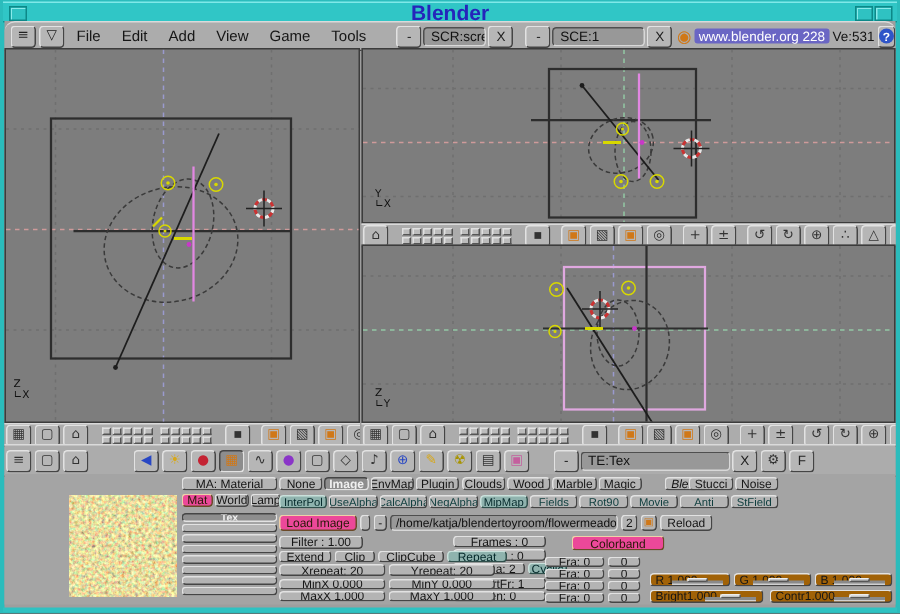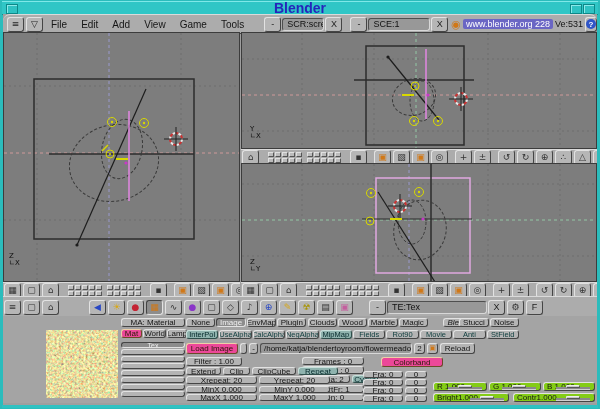--- a/index.html
+++ b/index.html
@@ -33,27 +33,27 @@
         height:13px;box-sizing:border-box;overflow:hidden;}
   
   .vp{position:absolute;background:#7d7d7d;overflow:hidden;border:1px solid #3c3c3c;box-sizing:border-box;}
   .axes{position:absolute;font-size:7px;color:#101010;line-height:7px;font-family:"DejaVu Sans",sans-serif;}
   
   .panel{position:absolute;left:0;top:302px;width:594px;height:87px;background:#a4a4a4;overflow:hidden;}
   .btn{position:absolute;background:#b4b4b4;border:1px solid;border-color:#e2e2e2 #454545 #454545 #e2e2e2;
         border-radius:3px;font-size:8px;color:#151515;display:flex;align-items:center;
         justify-content:center;box-sizing:border-box;overflow:hidden;}
   .btn.tan{background:#ec4899;border-color:#eed0a8 #6b4a28 #6b4a28 #eed0a8;color:#2a1a08;}
-  .btn.on-dark{background:#8d8d8d;border-color:#454545 #e2e2e2 #e2e2e2 #454545;color:#f0f0f0;}
+  .btn.on-dark{background:#8d8d8d;border-color:#454545 #e2e2e2 #e2e2e2 #454545;color:#f0f0f0;font-weight:bold;}
   .btn.flag{color:#0d3d3d;}
   .btn.flag.on{background:#8fb3ae;border-color:#c9e0db #2f4f4b #2f4f4b #c9e0db;color:#04282a;}
   .pfield{position:absolute;background:#989898;border:1px solid;border-color:#4f4f4f #d8d8d8 #d8d8d8 #4f4f4f;
         border-radius:3px;font-size:8px;color:#101010;display:flex;align-items:center;padding:0 3px;
         box-sizing:border-box;overflow:hidden;white-space:nowrap;}
-  .slider{position:absolute;background:#84cc16;border:1px solid;border-color:#e2e2e2 #454545 #454545 #e2e2e2;
+  .slider{position:absolute;background:#a16207;border:1px solid;border-color:#e2e2e2 #454545 #454545 #e2e2e2;
         border-radius:3px;font-size:8px;color:#151515;display:flex;align-items:center;padding:0 3px;
         box-sizing:border-box;overflow:hidden;white-space:nowrap;}
   .knob{position:absolute;right:14px;top:2px;bottom:2px;width:12px;background:#c6c6c6;
         border:1px solid;border-color:#eee #555 #555 #eee;border-radius:2px;}
   .track{position:absolute;right:4px;top:50%;width:34px;height:2px;background:#8a8a8a;border-bottom:1px solid #d0d0d0;}
   .urlsel{background:#6a66c4;color:#fff;padding:0 3px;border-radius:2px;}
   .helpbtn{background:#b6b6b6;border:1px solid;border-color:#e2e2e2 #454545 #454545 #e2e2e2;
         border-radius:3px;width:15px;height:13px;display:flex;align-items:center;justify-content:center;}
   .helpdot{width:10px;height:10px;border-radius:50%;background:#2f55c8;color:#fff;font-size:8px;
         display:flex;align-items:center;justify-content:center;font-weight:bold;}

